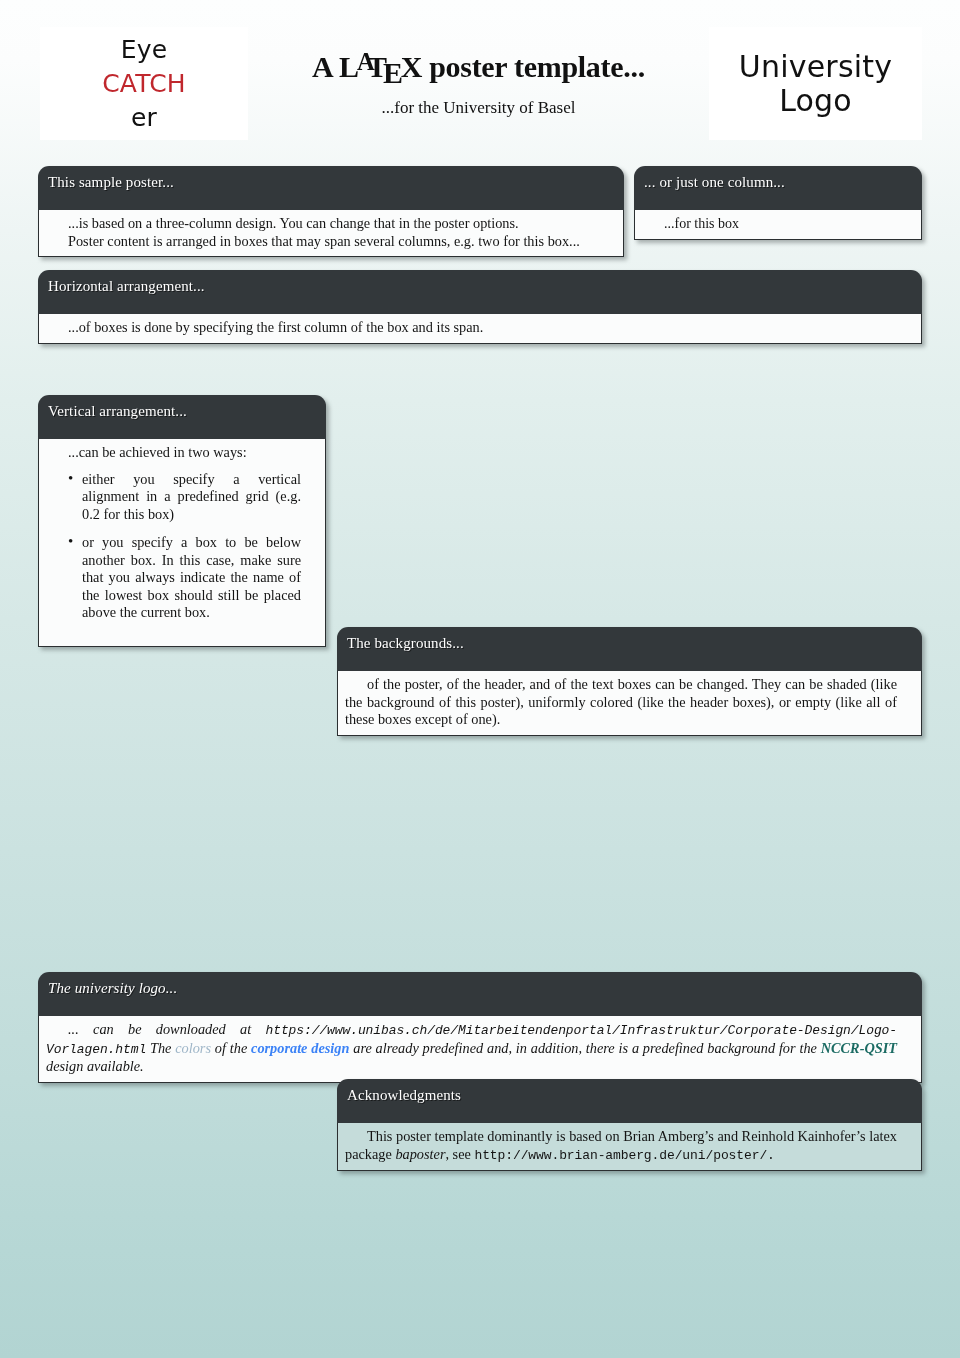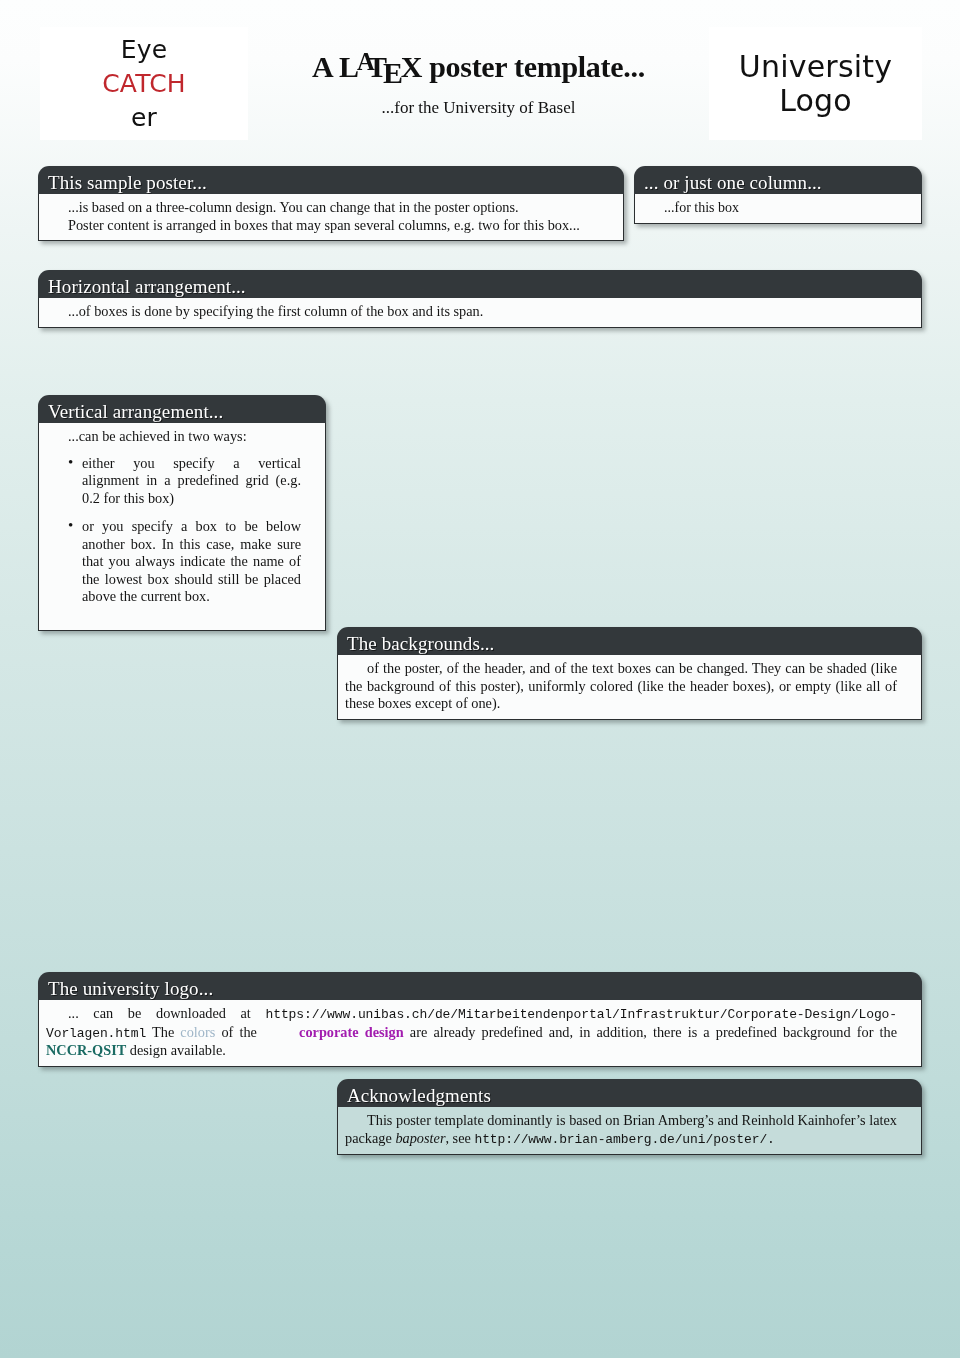--- a/index.html
+++ b/index.html
@@ -114,22 +114,22 @@
     position: absolute;
     box-sizing: border-box;
     filter: drop-shadow(3px 3px 2px rgba(60,70,70,0.40));
   }
   .pbox-head {
     background: #33383b;
     border-top-left-radius: 11px;
     border-top-right-radius: 11px;
     color: #ffffff;
     font-family: "Liberation Serif", serif;
-    font-size: 19px;
-    padding: 6px 0 1px 10px;
+    font-size: 15px;
+    padding: 6px 0 17px 10px;
     line-height: 21px;
     letter-spacing: 0.1px;
     text-shadow: 1px 1px 0 rgba(0,0,0,0.55);
   }
   .pbox-body {
     background: #fbfcfc;
     border: 1px solid #2b2f31;
     border-top: none;
     color: #141414;
     font-family: "Liberation Serif", serif;
@@ -162,31 +162,31 @@
     position: absolute;
     left: 0; top: -1px;
     font-size: 15px;
   }
   .mono {
     font-family: "Liberation Mono", monospace;
     font-size: 13px;
     letter-spacing: -0.1px;
   }
   .c-colors   { color: #9fb6c8; }
-  .c-corp     { color: #a21caf; font-weight: bold; margin-left: 36px; }
+  .c-corp     { color: #3b82f6; font-weight: bold; }
   .c-nccr     { color: #1b6b63; font-weight: bold; }
   .it { font-style: italic; }
 
   
   #box-sample       { left: 38px;  top: 166px; width: 586px; }
   #box-onecol       { left: 634px; top: 166px; width: 288px; }
   #box-horizontal   { left: 38px;  top: 270px; width: 884px; }
   #box-vertical     { left: 38px;  top: 395px; width: 288px; }
   #box-backgrounds  { left: 337px; top: 627px; width: 585px; }
-  #box-unilogo      { left: 38px;  top: 972px; width: 884px; }
+  #box-unilogo      { left: 38px;  top: 972px; width: 884px; font-style: italic; }
   #box-ack          { left: 337px; top: 1079px; width: 585px; }
 
   #box-vertical .pbox-body { min-height: 196px; }
   #box-onecol .pbox-body   { font-size: 14px; }
 </style>
 </head>
 <body>
 
 <div class="poster">
 

